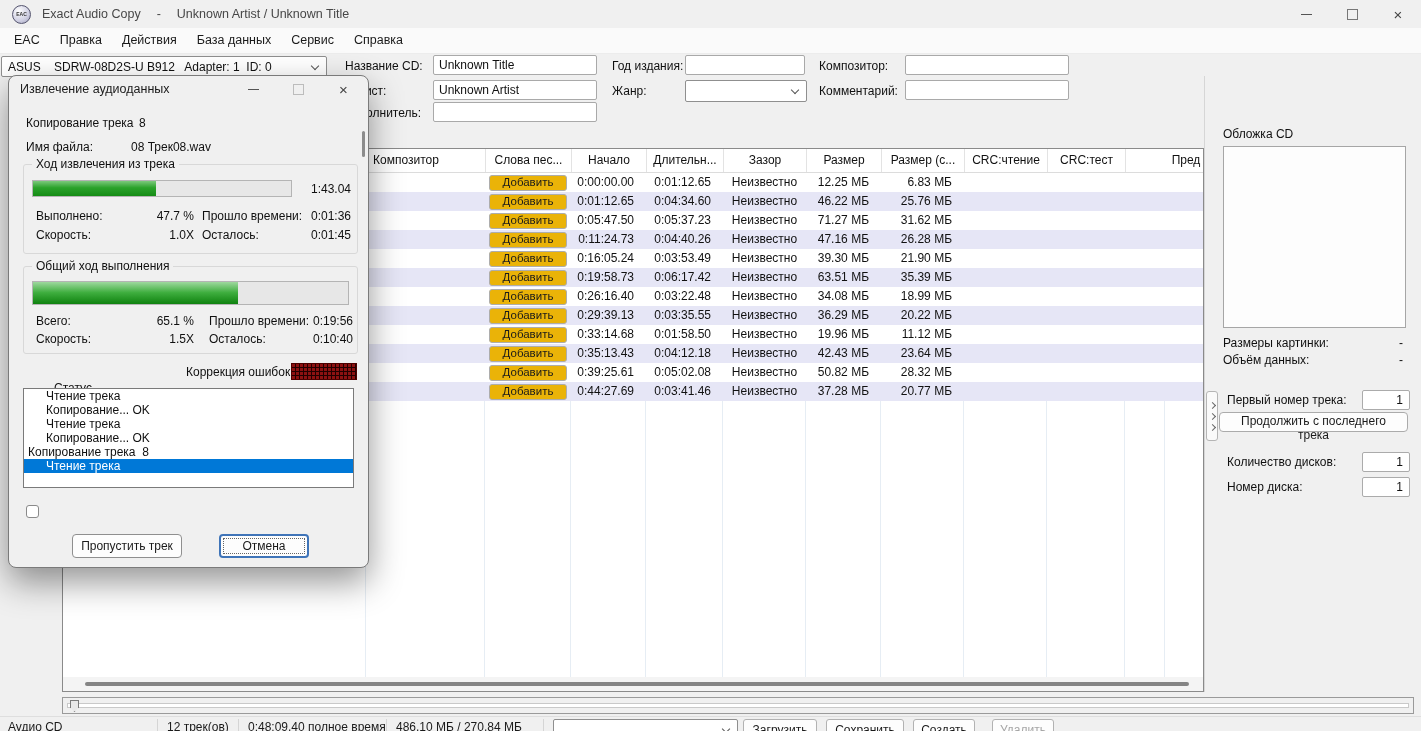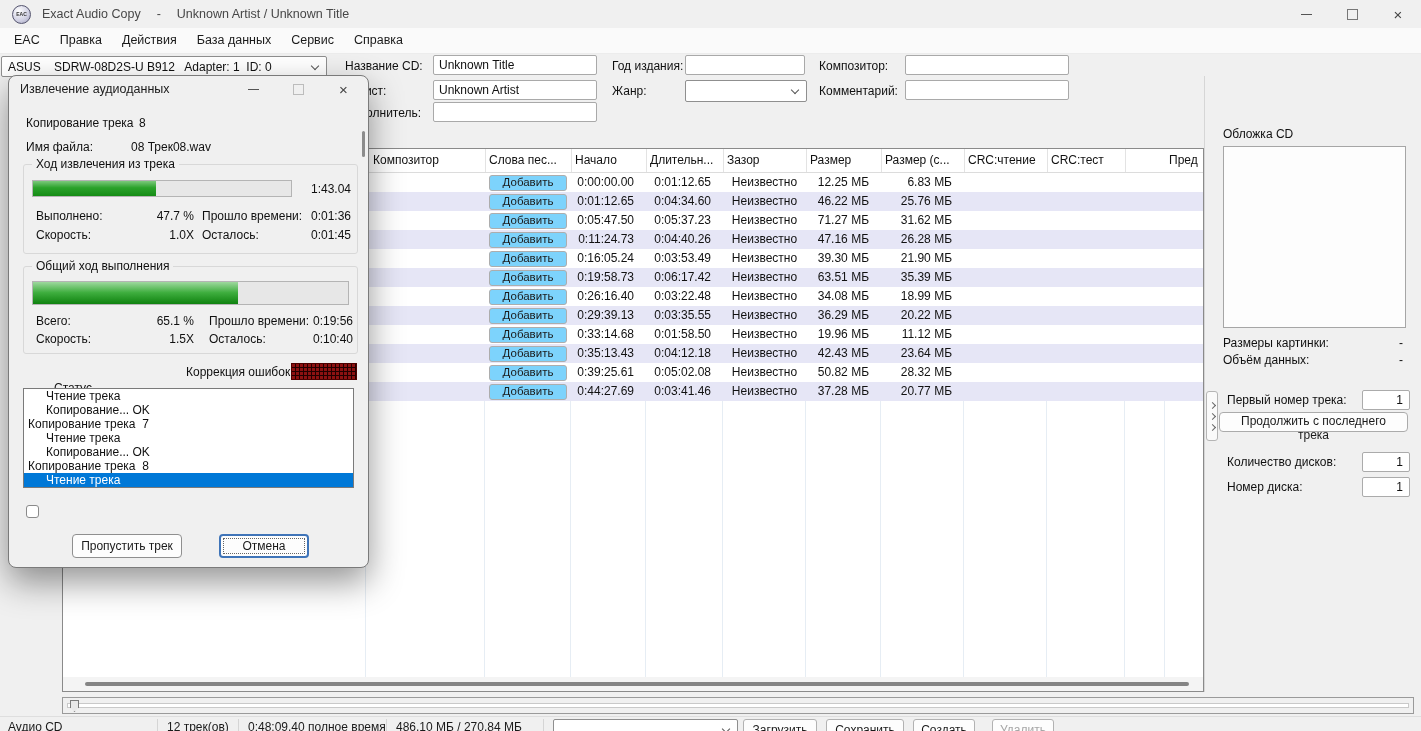--- a/index.html
+++ b/index.html
@@ -26,41 +26,41 @@
   .combo{position:absolute;background:#fff;border:1px solid #8f8f8f;border-radius:2px;display:flex;align-items:center;}
   .combo .val{padding-left:6px;white-space:pre;overflow:hidden;}
   .chev-dn{border:solid #555;border-width:0 1px 1px 0;padding:2.5px;transform:rotate(45deg);margin:-2px 8px 0 auto;}
   .fld-label{position:absolute;white-space:nowrap;color:#101010;}
   .fld-input{position:absolute;background:#fff;border:1px solid #a9a9a9;border-radius:2px;padding:0 5px;line-height:18px;height:18px;color:#101010;}
 
   
   .table{position:absolute;left:62px;top:148px;width:1142px;height:544px;background:#fff;border:1px solid #8a8a8a;box-sizing:border-box;overflow:hidden;}
   .thead{display:flex;height:23px;background:#fff;border-bottom:1px solid #dcdcdc;}
   .thead .sp{width:303px;flex:none;border-right:1px solid #e3e3e3;}
-  .hcell{flex:none;box-sizing:border-box;border-right:1px solid #e3e3e3;text-align:left;line-height:22px;overflow:hidden;white-space:nowrap;padding:0 3px;}
+  .hcell{flex:none;box-sizing:border-box;border-right:1px solid #e3e3e3;text-align:center;line-height:22px;overflow:hidden;white-space:nowrap;padding:0 3px;}
   .hcells > .hcell:nth-child(1){width:119px;text-align:left;padding-left:6px;}
   .hcells > .hcell:nth-child(2){width:86px;}
   .hcells > .hcell:nth-child(3){width:75px;}
   .hcells > .hcell:nth-child(4){width:77px;}
   .hcells > .hcell:nth-child(5){width:83px;}
   .hcells > .hcell:nth-child(6){width:75px;}
   .hcells > .hcell:nth-child(7){width:83px;}
   .hcells > .hcell:nth-child(8){width:83px;}
   .hcells > .hcell:nth-child(9){width:78px;}
   .hcells > .hcell:nth-child(10){width:40px;margin-top:48px;}
   .hcells > .hcell:nth-child(11){width:40px;border-right:none;}
   .trow{display:flex;height:19px;line-height:19px;}
   .tbody .trow:nth-child(even){background:#e6e6f6;}
   .cell{flex:none;box-sizing:border-box;overflow:hidden;white-space:nowrap;}
   .c-sp{width:303px;} .c-comp{width:119px;} .c-lyr{width:86px;text-align:center;}
   .c-start{width:75px;} .c-len{width:77px;} .c-gap{width:83px;text-align:center;}
   .c-size{width:75px;} .c-sizec{width:83px;} .c-crc1{width:83px;} .c-crc2{width:78px;}
   .c-crc3{width:40px;} .c-pred{width:40px;}
   .num{text-align:right;padding-right:12px;}
-  .add-btn{font-family:inherit;font-size:11.5px;color:#1a1a1a;width:78px;height:16px;margin-top:1px;background:#7dd3fc;border:1px solid #adadad;border-radius:3px;padding:0;line-height:13px;}
+  .add-btn{font-family:inherit;font-size:11.5px;color:#1a1a1a;width:78px;height:16px;margin-top:1px;background:#eab308;border:1px solid #adadad;border-radius:3px;padding:0;line-height:13px;}
   .tfiller{display:flex;height:279px;}
   .tfiller .cell{border-right:1px solid #e6edf4;height:100%;}
   .tfiller .c-pred{border-right:none;}
   .t-hscroll{position:absolute;left:0;right:0;bottom:0;height:14px;background:#f4f4f4;}
   .t-hthumb{position:absolute;left:22px;right:14px;top:5px;height:4px;background:#858585;border-radius:2px;}
 
   
   .slider-strip{position:absolute;left:62px;top:697px;width:1352px;height:17px;background:#f0f0f0;border:1px solid #9a9a9a;box-sizing:border-box;}
   .slider-groove{position:absolute;left:4px;right:4px;top:5px;height:3px;background:#fff;border:1px solid #c9c9c9;}
   .slider-thumb{position:absolute;left:7px;top:2px;width:9px;height:12px;background:#e8e8e8;border:1px solid #7a7a7a;box-sizing:border-box;clip-path:polygon(0 0,100% 0,100% 60%,50% 100%,0 60%);}
@@ -466,21 +466,20 @@
     </div>
 
     <span class="dlg-row-label" style="left:17px;top:305px;margin-left:28px;">Статус</span>
     <span class="dlg-row-label" style="left:177px;top:289px;">Коррекция ошибок:</span>
     <div class="led"></div>
 
     <div class="loglist">
 
     <div class="log-item indent">Чтение трека</div>
         <div class="log-item indent">Копирование... OK</div>
-        <div class="log-item">Копирование трека  7</div>
         <div class="log-item indent">Чтение трека</div>
         <div class="log-item indent">Копирование... OK</div>
         <div class="log-item">Копирование трека  8</div>
         <div class="log-item selected indent">Чтение трека</div>
       </div>
     <div class="log-scroll"></div>
 
     <span class="chk-box"></span>
 
     <button class="dlg-btn skip">Пропустить трек</button>

